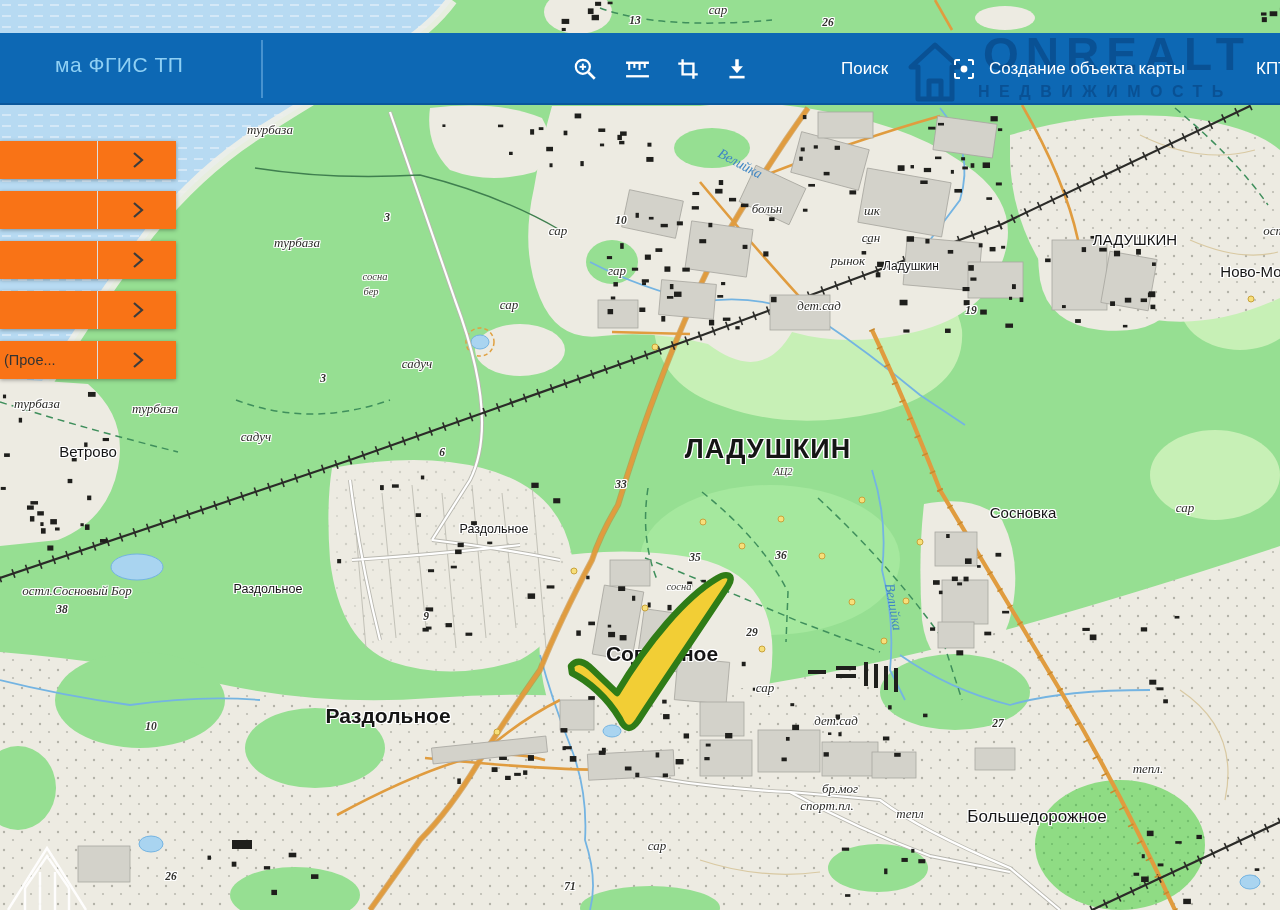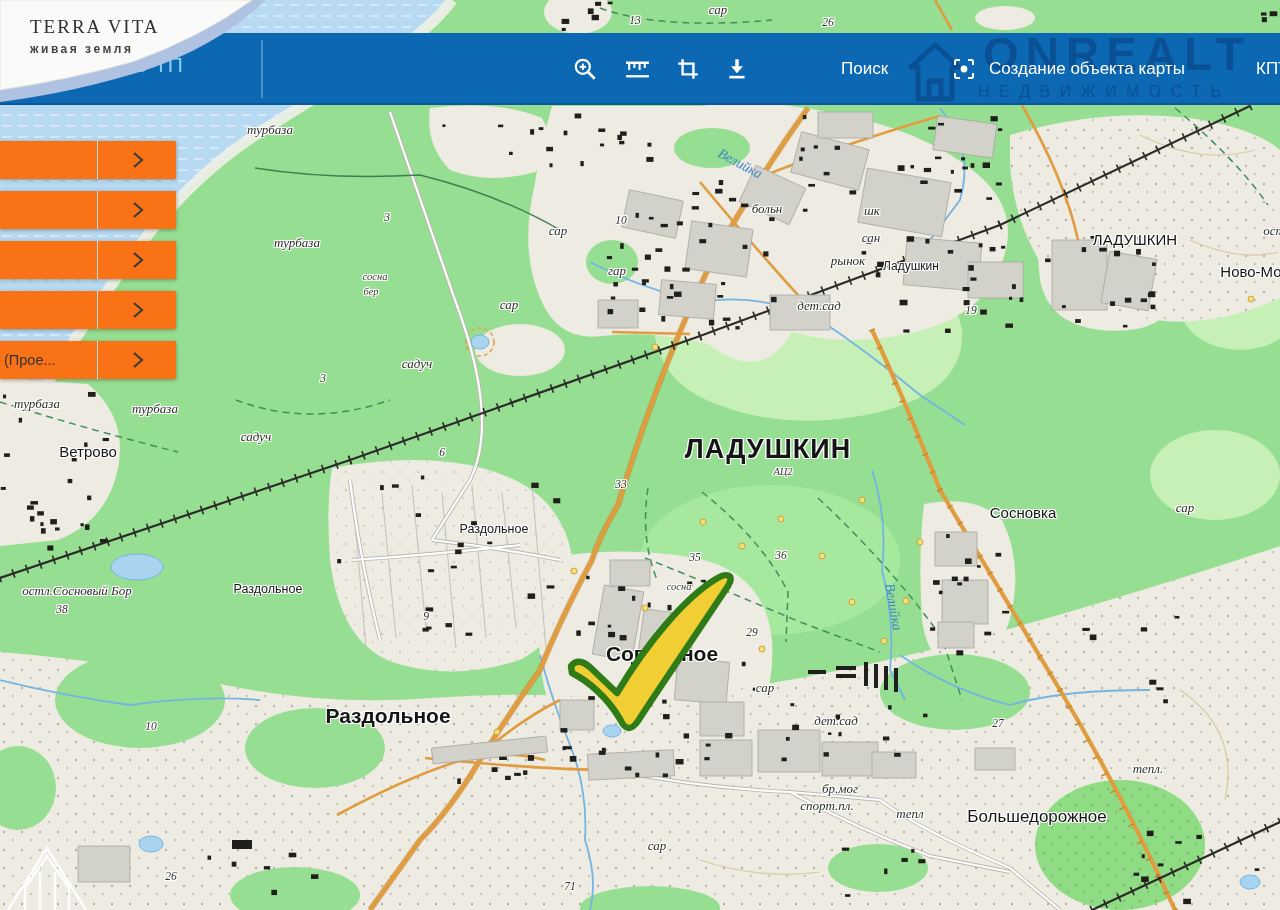--- a/index.html
+++ b/index.html
@@ -12,41 +12,41 @@
       font-family:"Liberation Sans",sans-serif;
       text-shadow:1px 0 0 #fff,-1px 0 0 #fff,0 1px 0 #fff,0 -1px 0 #fff,1px 1px 0 #fff,-1px -1px 0 #fff,1px -1px 0 #fff,-1px 1px 0 #fff;}
   .xl{font-size:27px;font-weight:700;letter-spacing:1px;}
   .lg{font-size:21px;font-weight:700;}
   .md{font-size:15px;}
   .md17{font-size:17px;}
   .sm{font-size:12.5px;}
   .sm2{font-size:12px;}
   .it{font-style:italic;font-family:"Liberation Serif",serif;font-size:13px;color:#2c2c28;}
   .tiny{font-style:italic;font-family:"Liberation Serif",serif;font-size:10.5px;color:#3a3a34;}
-  .num{font-style:italic;font-family:"Liberation Serif",serif;font-size:11.5px;color:#30302c;}
+  .num{font-style:italic;font-family:"Liberation Serif",serif;font-size:11.5px;color:#30302c;font-weight:bold;}
   .water{font-style:italic;font-family:"Liberation Serif",serif;font-size:14px;color:#3f86c4;text-shadow:none;}
   
   #checkwrap{position:absolute;left:0;top:0;z-index:2;pointer-events:none;}
   
   .toolbar{position:absolute;left:0;top:33px;width:1280px;height:70px;background:#0D68B4;
            border-bottom:2px solid #0a579c;z-index:5;}
   .tb-divider{position:absolute;left:261px;top:7px;height:58px;width:2px;background:rgba(120,180,230,.55);}
   .app-title{position:absolute;left:55px;top:20px;font-size:21px;color:#8FD0F4;letter-spacing:.5px;z-index:3;}
   .dropdown{position:absolute;left:273px;top:17px;width:250px;height:38px;background:#fff;border-radius:5px;
             display:flex;align-items:center;box-shadow:0 1px 2px rgba(0,0,0,.25);z-index:3;}
   .dropdown span.val{margin-left:16px;font-size:16px;color:#2b2b2b;}
   .dropdown .caret{position:absolute;right:13px;color:#858585;font-size:12px;}
   .tb-icon{position:absolute;top:17px;width:38px;height:38px;display:flex;align-items:center;justify-content:center;z-index:3;cursor:pointer;}
   .tb-text{position:absolute;top:26px;color:#fff;font-size:17px;z-index:3;cursor:pointer;}
   .create-btn{position:absolute;left:952px;top:17px;height:38px;display:flex;align-items:center;gap:13px;
               color:#fff;font-size:17px;z-index:3;cursor:pointer;}
   
   .wm{position:absolute;pointer-events:none;color:rgba(8,62,122,.55);z-index:1;}
   .wm-title{left:983px;top:-6px;font-size:46px;font-weight:700;letter-spacing:7px;font-family:"Liberation Sans",sans-serif;}
-  .wm-sub{left:978px;top:50px;font-size:16px;font-weight:400;letter-spacing:9.5px;}
+  .wm-sub{left:978px;top:50px;font-size:16px;font-weight:700;letter-spacing:9.5px;}
   
   #banner{position:absolute;left:0;top:0;width:300px;height:112px;z-index:6;pointer-events:none;}
   #banner .tv{position:absolute;left:30px;top:16px;font-family:"Liberation Serif",serif;font-size:19px;
               letter-spacing:2px;color:#33312d;}
   #banner .tv2{position:absolute;left:30px;top:42px;font-size:12px;font-weight:700;letter-spacing:2.5px;color:#45433d;}
   
   .side-row{position:absolute;left:0;width:176px;height:38px;background:#f97316;z-index:4;
             box-shadow:0 1px 4px rgba(0,0,0,.35);display:flex;align-items:center;cursor:pointer;}
   .side-row::after{content:"";position:absolute;left:97px;top:0;bottom:0;width:1px;background:#dedede;}
   .side-label{flex:1;padding-left:4px;font-size:14.5px;color:#333;white-space:nowrap;overflow:hidden;}
@@ -811,29 +811,20 @@
       <svg width="24" height="24" viewBox="0 0 24 24">
         <path d="M3,8 V4.5 Q3,3 4.5,3 H8 M16,3 H19.5 Q21,3 21,4.5 V8 M21,16 V19.5 Q21,21 19.5,21 H16 M8,21 H4.5 Q3,21 3,19.5 V16" fill="none" stroke="#fff" stroke-width="2"></path>
         <circle cx="12" cy="12" r="3.4" fill="#fff"></circle>
       </svg>
       <span>Создание объекта карты</span>
     </div>
 
     <div class="tb-text" style="left:1256px;">КПТ</div>
   </div>
 
-  <div id="banner">
-    <svg width="300" height="112">
-      <path d="M252,0 Q200,38 132,62 Q68,80 0,90 L0,102 Q78,92 152,68 Q220,44 266,0 Z" fill="#AFC2E2"></path>
-      <path d="M0,0 L252,0 Q200,38 132,62 Q68,80 0,90 Z" fill="#FAFAF9"></path>
-      <path d="M0,0 L252,0 Q200,38 132,62 Q68,80 0,90 Z" fill="none" stroke="#E3E3E0" stroke-width="1"></path>
-    </svg>
-    <div class="tv">TERRA VITA</div>
-    <div class="tv2">живая земля</div>
-  </div>
 
   <div class="side-row" style="top:141px;">
     <div class="side-label"></div>
     <div class="side-arrow">
       <svg width="12" height="18">
           <polyline points="2,2 10,9 2,16" fill="none" stroke="#3c3c3c" stroke-width="2.2"></polyline>
         </svg>
     </div>
   </div>
   <div class="side-row" style="top:191px;">

